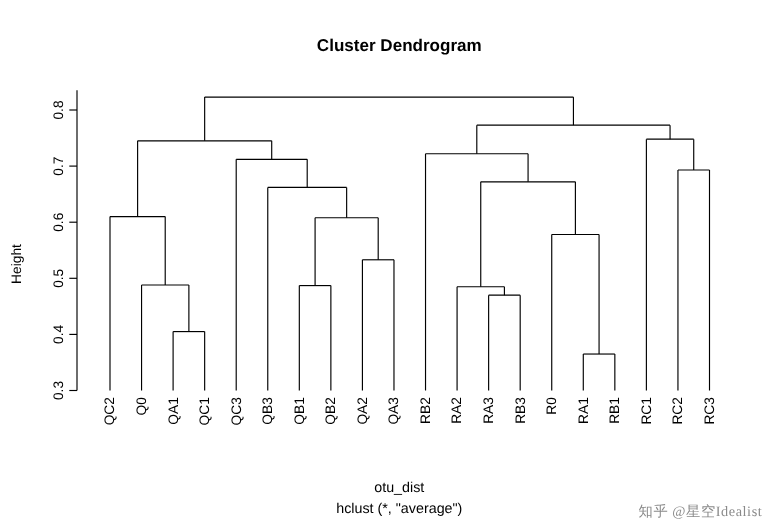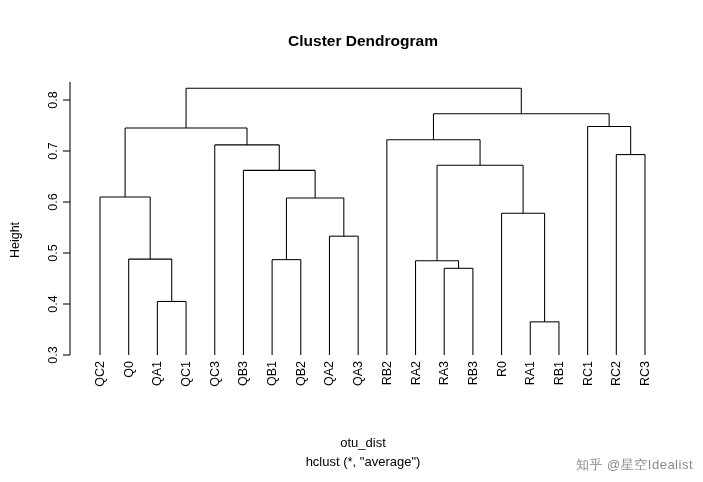--- a/index.html
+++ b/index.html
@@ -27,21 +27,21 @@
   }
   .caption-text{
     font-size:13px;fill:#000;
     font-family:"Liberation Sans", sans-serif;
   }
   .tree-line{stroke:#000000;stroke-width:1.05;fill:none;stroke-linecap:butt;}
   .axis-line{stroke:#000000;stroke-width:1.05;fill:none;}
   .watermark{
     position:absolute;right:10px;bottom:8px;
     font-size:13px;color:#8a8a8a;
-    font-family:Liberation Sans, sans-serif;
+    font-family:Liberation Serif, serif;
     letter-spacing:.5px;white-space:nowrap;
   }
 </style>
 </head>
 <body>
 
 <div id="plot-root">
   <svg id="plot" viewBox="0 0 703 482" width="703" height="482">
 
     <rect x="0" y="0" width="703" height="482" fill="#ffffff"></rect>

